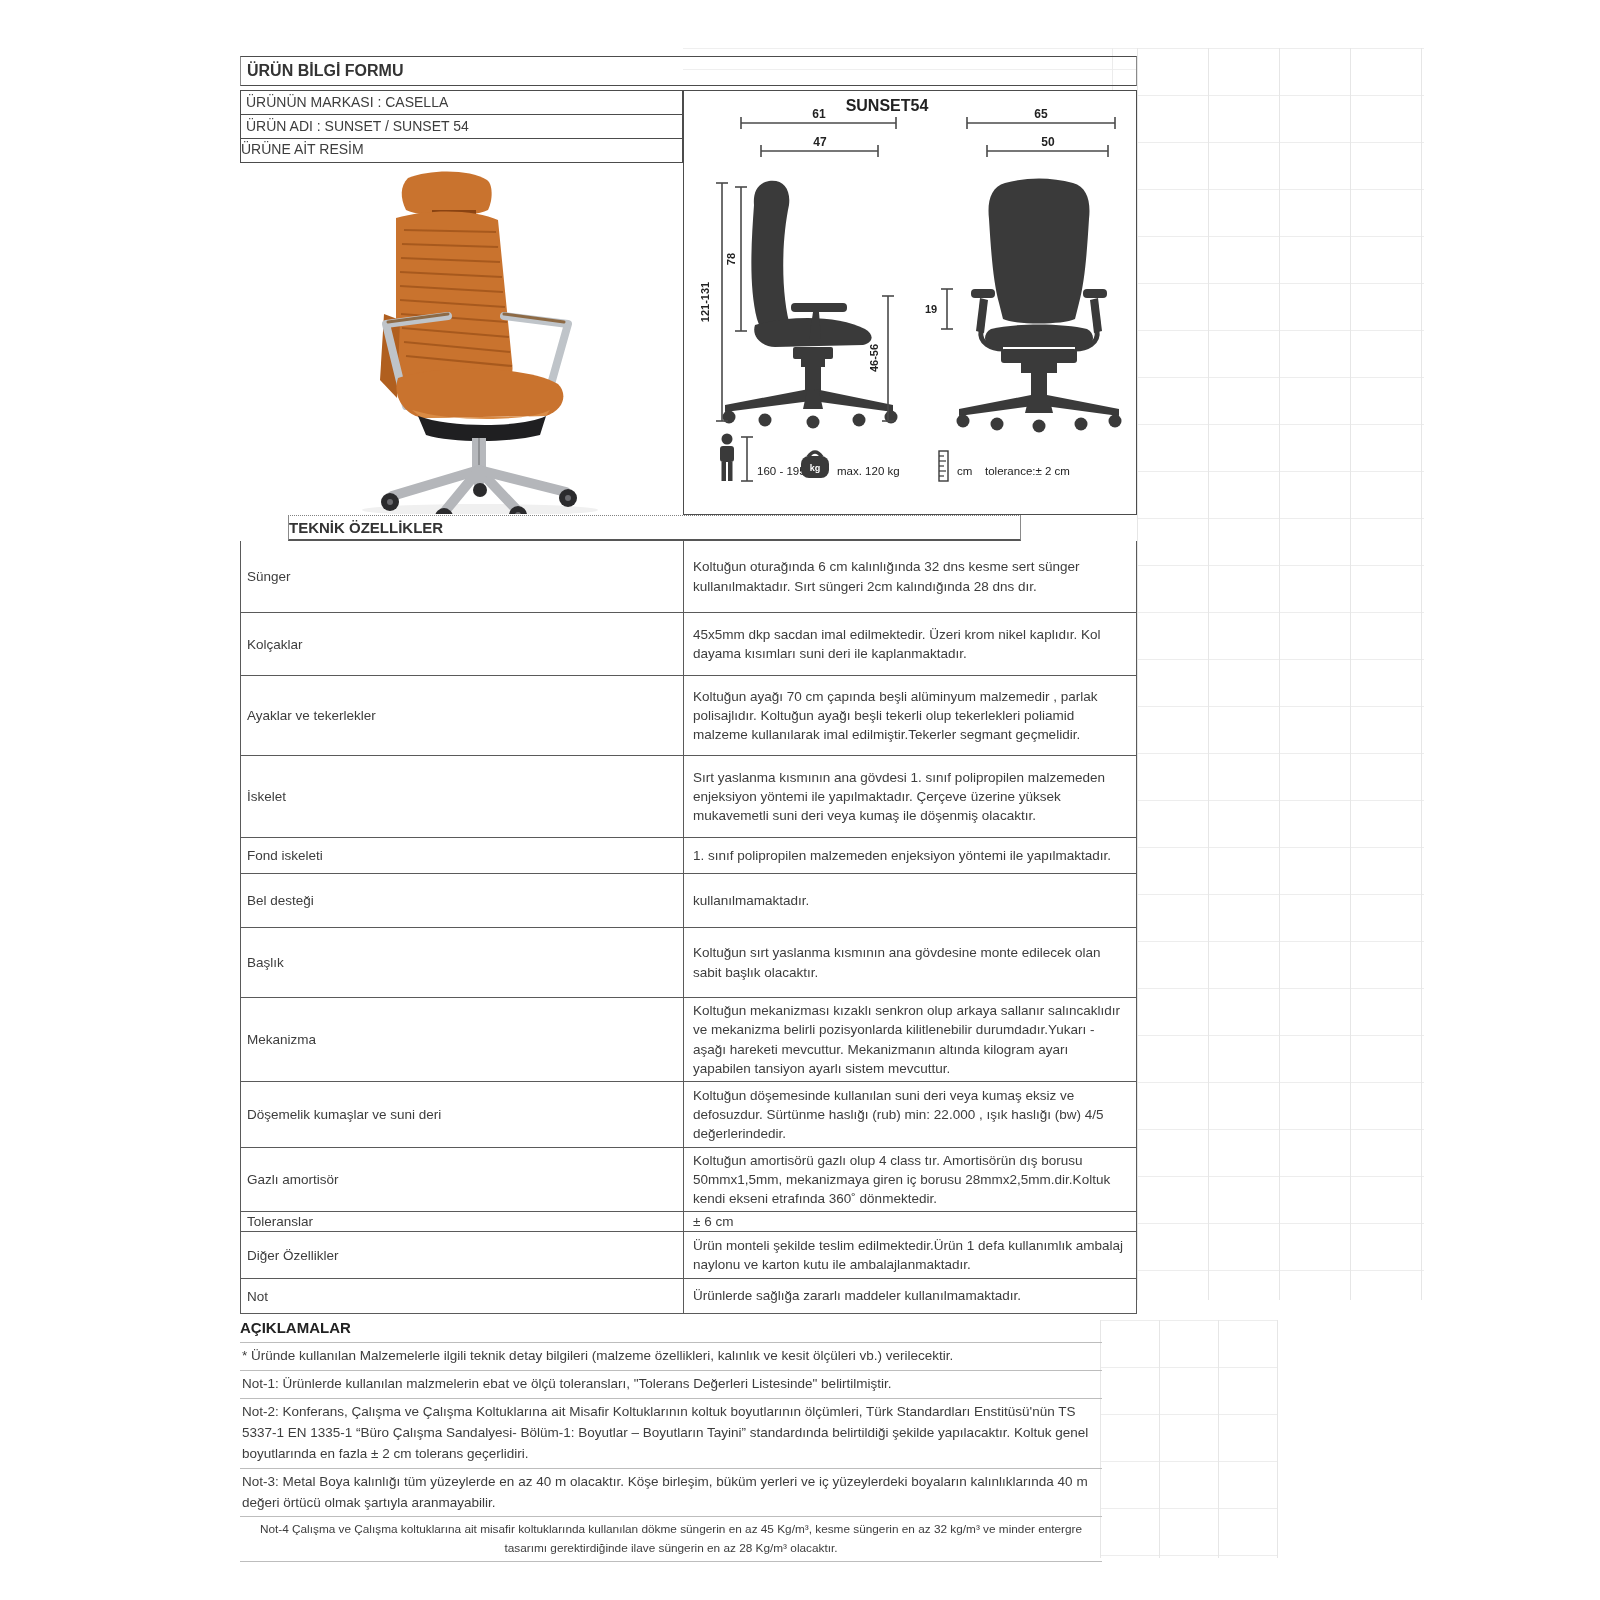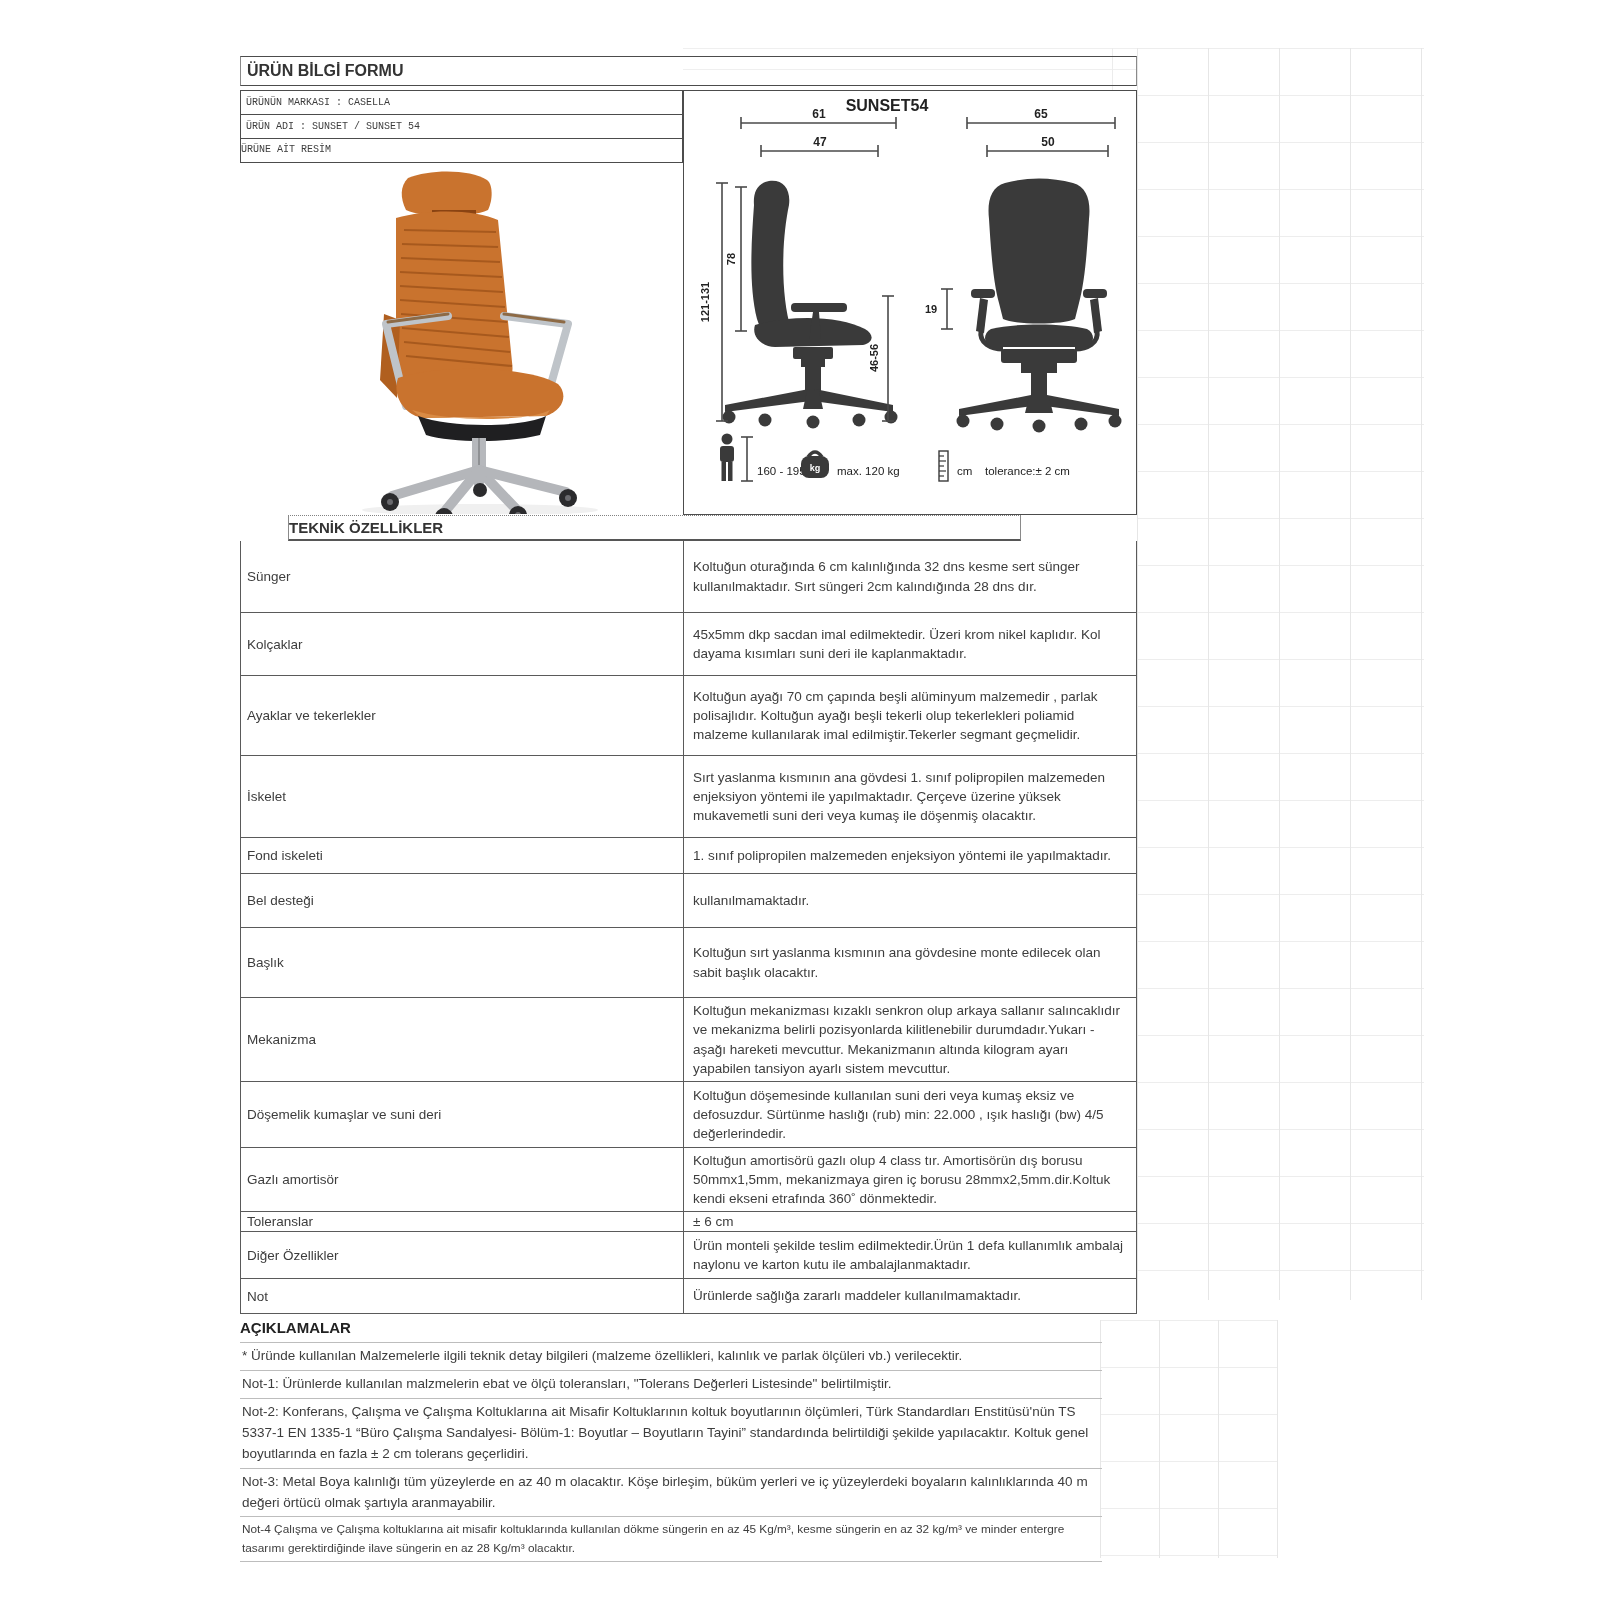--- a/index.html
+++ b/index.html
@@ -19,22 +19,22 @@
                      repeating-linear-gradient(to bottom,#ededed 0 1px,transparent 1px 47px);}
 
   
   .form-title{left:240px;top:56px;width:897px;height:30px;
     border-top:1.5px solid #4c4c4c;border-bottom:1.5px solid #4c4c4c;
     border-left:1px solid #8a8a8a;border-right:1px solid #8a8a8a;
     font-size:16px;font-weight:bold;line-height:28px;padding-left:6px;color:#333;}
 
   
   .info-box{left:240px;top:90px;width:443px;height:73px;border:1.5px solid #4c4c4c;}
-  .info-row{box-sizing:border-box;height:24px;line-height:23px;font-size:10px;padding-left:5px;
-    border-bottom:1px solid #4c4c4c;white-space:nowrap;overflow:hidden;font-family:Liberation Mono, monospace;}
+  .info-row{box-sizing:border-box;height:24px;line-height:23px;font-size:14px;padding-left:5px;
+    border-bottom:1px solid #4c4c4c;white-space:nowrap;overflow:hidden;}
   .info-row:last-child{border-bottom:none;padding-left:0;height:22px;line-height:21px;}
 
   
   .diagram-box{left:683px;top:90px;width:454px;height:425px;border:1.5px solid #4c4c4c;background:#fff;}
 
   
   .photo{left:300px;top:166px;width:352px;height:348px;}
 
   
   .tek-header{left:240px;top:515px;width:733px;height:26px;
@@ -48,21 +48,21 @@
   .tv{flex:1;display:flex;align-items:center;padding:3px 9px;font-size:13.5px;line-height:1.42;}
   .h56{height:72px}.h63{height:63px}.h80{height:80px}.h82{height:82px}.h36{height:36px}
   .h54{height:54px}.h70{height:70px}.h84{height:84px}.h66{height:66px}.h64{height:64px}
   .h20{height:20px}.h47{height:47px}.h35{height:35px}
 
   
   .notes{left:240px;top:1314px;width:862px;}
   .notes-header{font-size:15px;font-weight:bold;color:#222;height:28px;line-height:28px;
     border-bottom:1px solid #bdbdbd;}
   .note{font-size:13.5px;line-height:1.55;padding:3px 2px;border-bottom:1px solid #bdbdbd;color:#3d3d3d;}
-  .note.small{font-size:11.8px;line-height:1.6;}
+  .note.small{font-size:11.8px;line-height:1.6;text-align:center;}
 
   svg text{font-family:"Liberation Sans",sans-serif;}
 </style>
 </head>
 <body>
 
 <div id="canvas">
 
   <div class="abs grid-right"></div>
   <div class="abs grid-top"></div>
@@ -307,20 +307,20 @@
       <div class="tv">Ürün monteli şekilde teslim edilmektedir.Ürün 1 defa kullanımlık ambalaj naylonu ve karton kutu ile ambalajlanmaktadır.</div>
     </div>
     <div class="trow h35">
       <div class="tl">Not</div>
       <div class="tv">Ürünlerde sağlığa zararlı maddeler kullanılmamaktadır.</div>
     </div>
   </div>
 
   <div class="abs notes">
     <div class="notes-header">AÇIKLAMALAR</div>
-    <div class="note">* Üründe kullanılan Malzemelerle ilgili teknik detay bilgileri (malzeme özellikleri, kalınlık ve parlak ölçüleri vb.)  verilecektir.</div>
+    <div class="note">* Üründe kullanılan Malzemelerle ilgili teknik detay bilgileri (malzeme özellikleri, kalınlık ve kesit ölçüleri vb.)  verilecektir.</div>
     <div class="note">Not-1: Ürünlerde kullanılan malzmelerin ebat ve ölçü toleransları, "Tolerans Değerleri Listesinde" belirtilmiştir.</div>
     <div class="note">Not-2: Konferans, Çalışma ve Çalışma Koltuklarına ait  Misafir Koltuklarının koltuk boyutlarının ölçümleri, Türk Standardları Enstitüsü'nün TS 5337-1 EN 1335-1 “Büro Çalışma Sandalyesi- Bölüm-1: Boyutlar – Boyutların Tayini” standardında belirtildiği şekilde yapılacaktır. Koltuk genel boyutlarında en fazla ± 2 cm tolerans geçerlidiri.</div>
     <div class="note">Not-3: Metal Boya kalınlığı tüm yüzeylerde en az 40 m  olacaktır. Köşe birleşim, büküm yerleri ve iç yüzeylerdeki boyaların kalınlıklarında 40 m değeri örtücü olmak şartıyla aranmayabilir.</div>
     <div class="note small">Not-4 Çalışma ve Çalışma koltuklarına ait misafir koltuklarında kullanılan dökme süngerin en az 45 Kg/m³, kesme süngerin en az 32 kg/m³ ve minder entergre tasarımı gerektirdiğinde ilave süngerin en az 28 Kg/m³ olacaktır.</div>
   </div>
 
 </div>
 
 </body></html>

